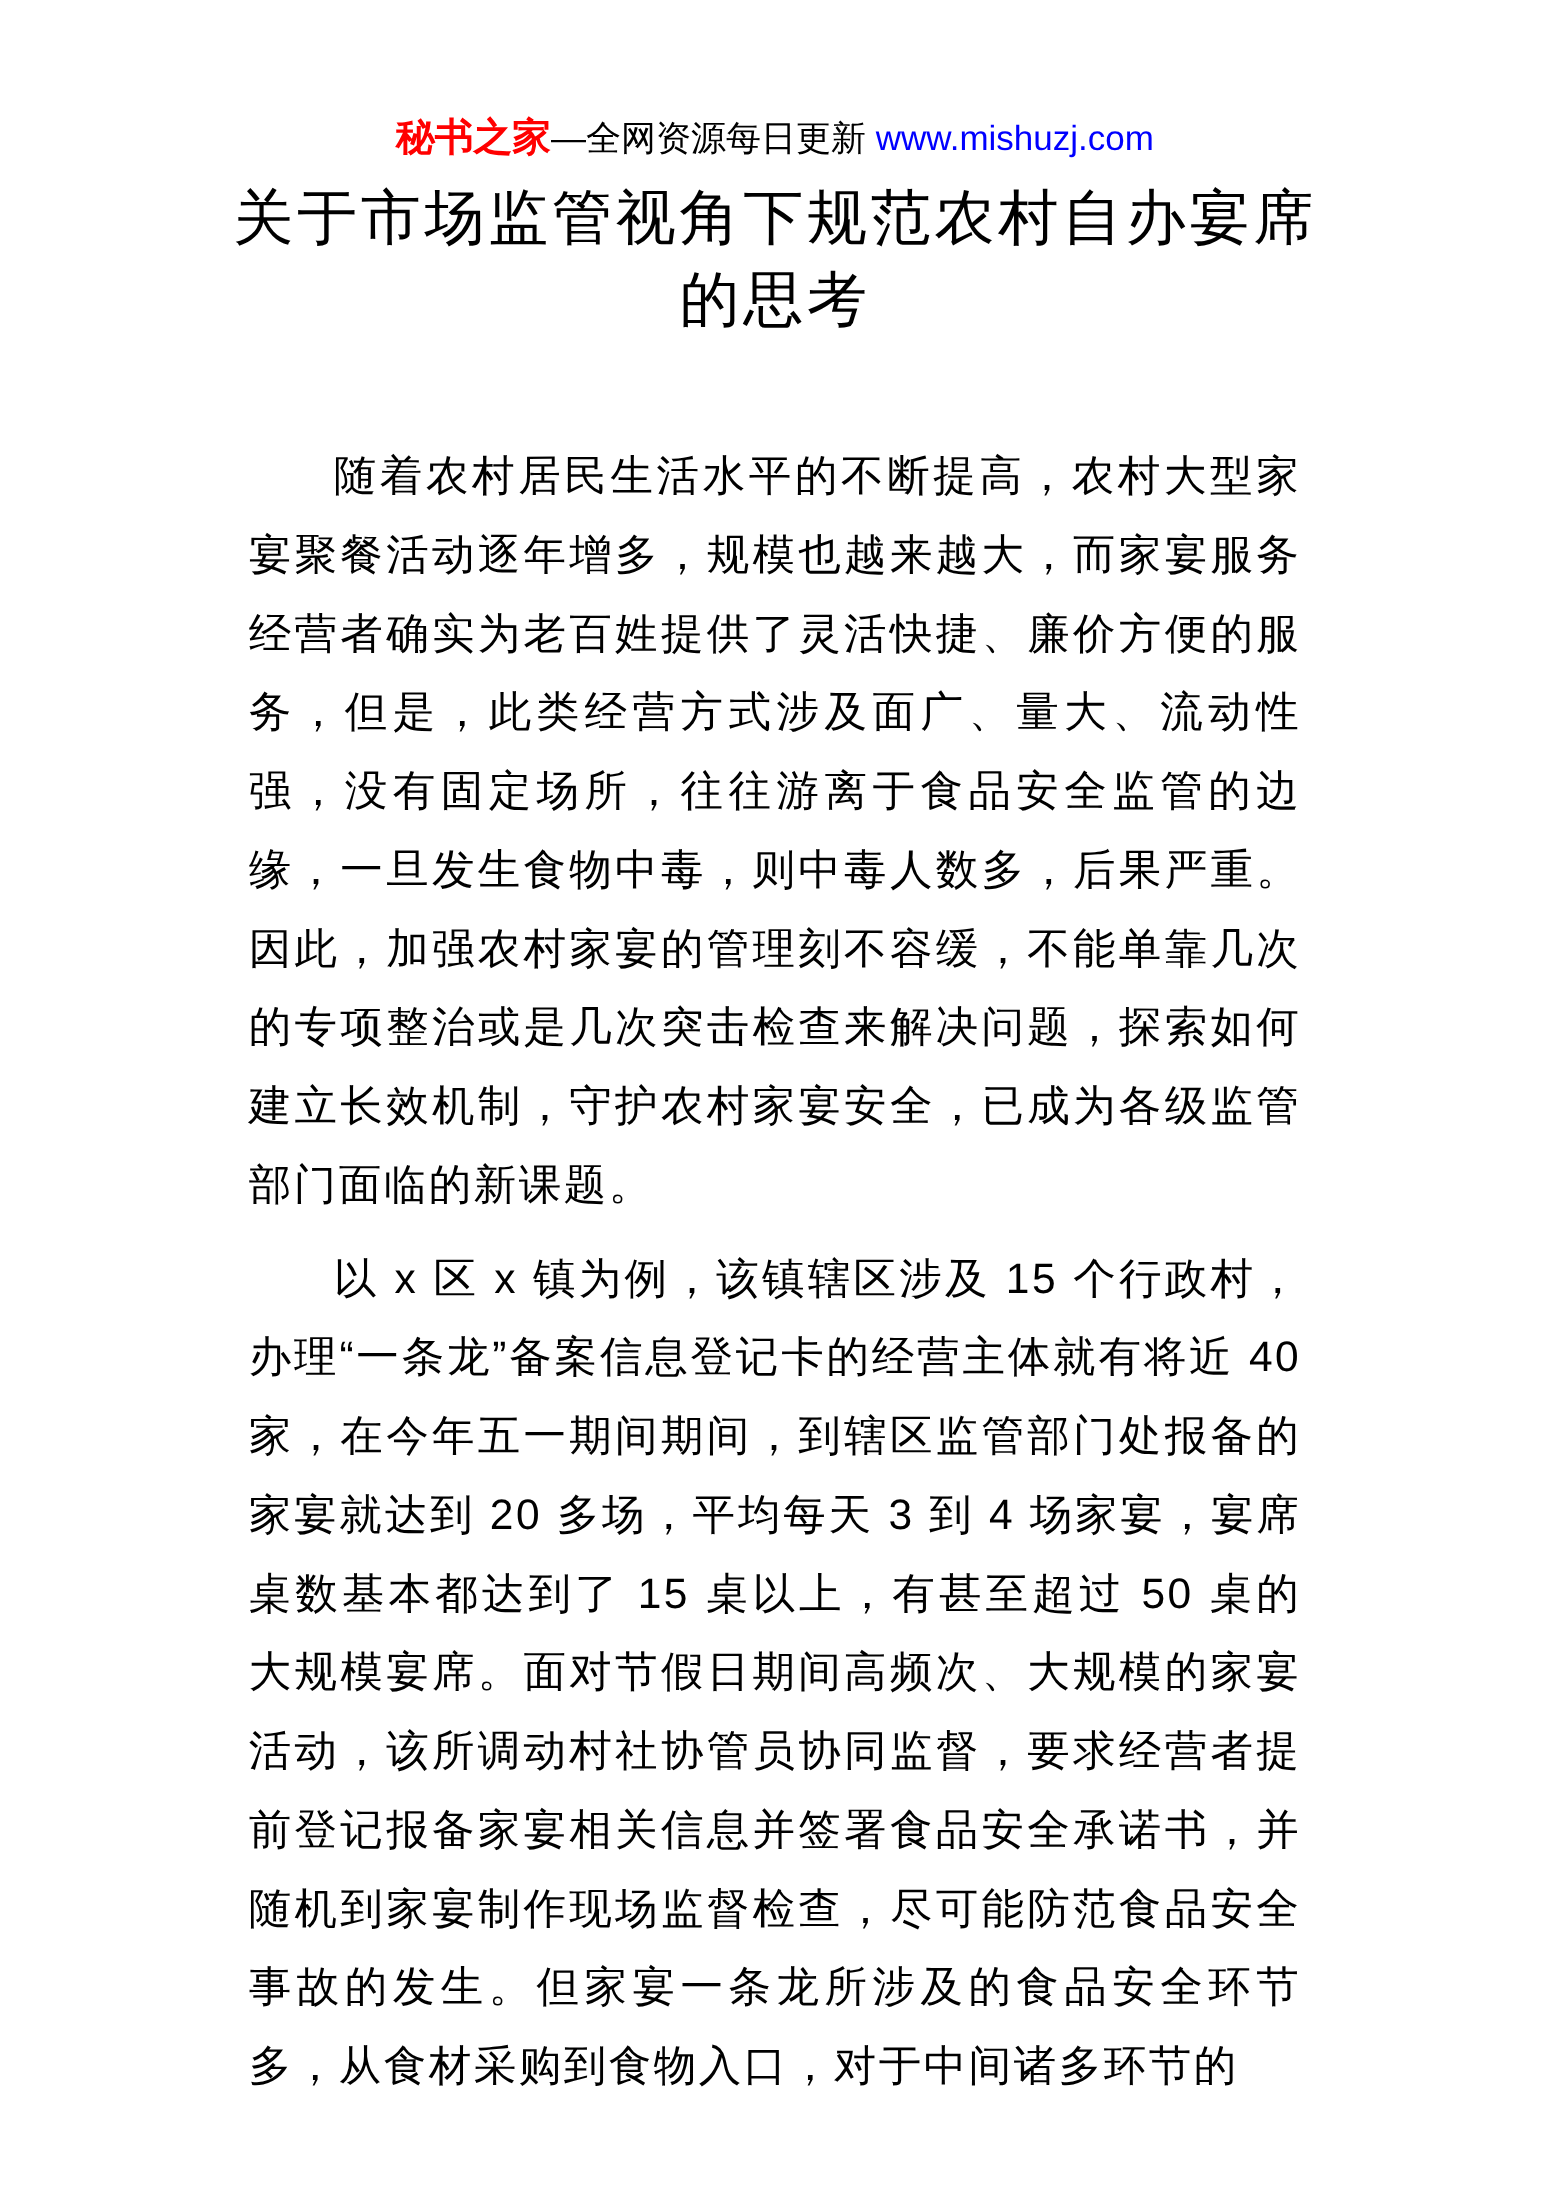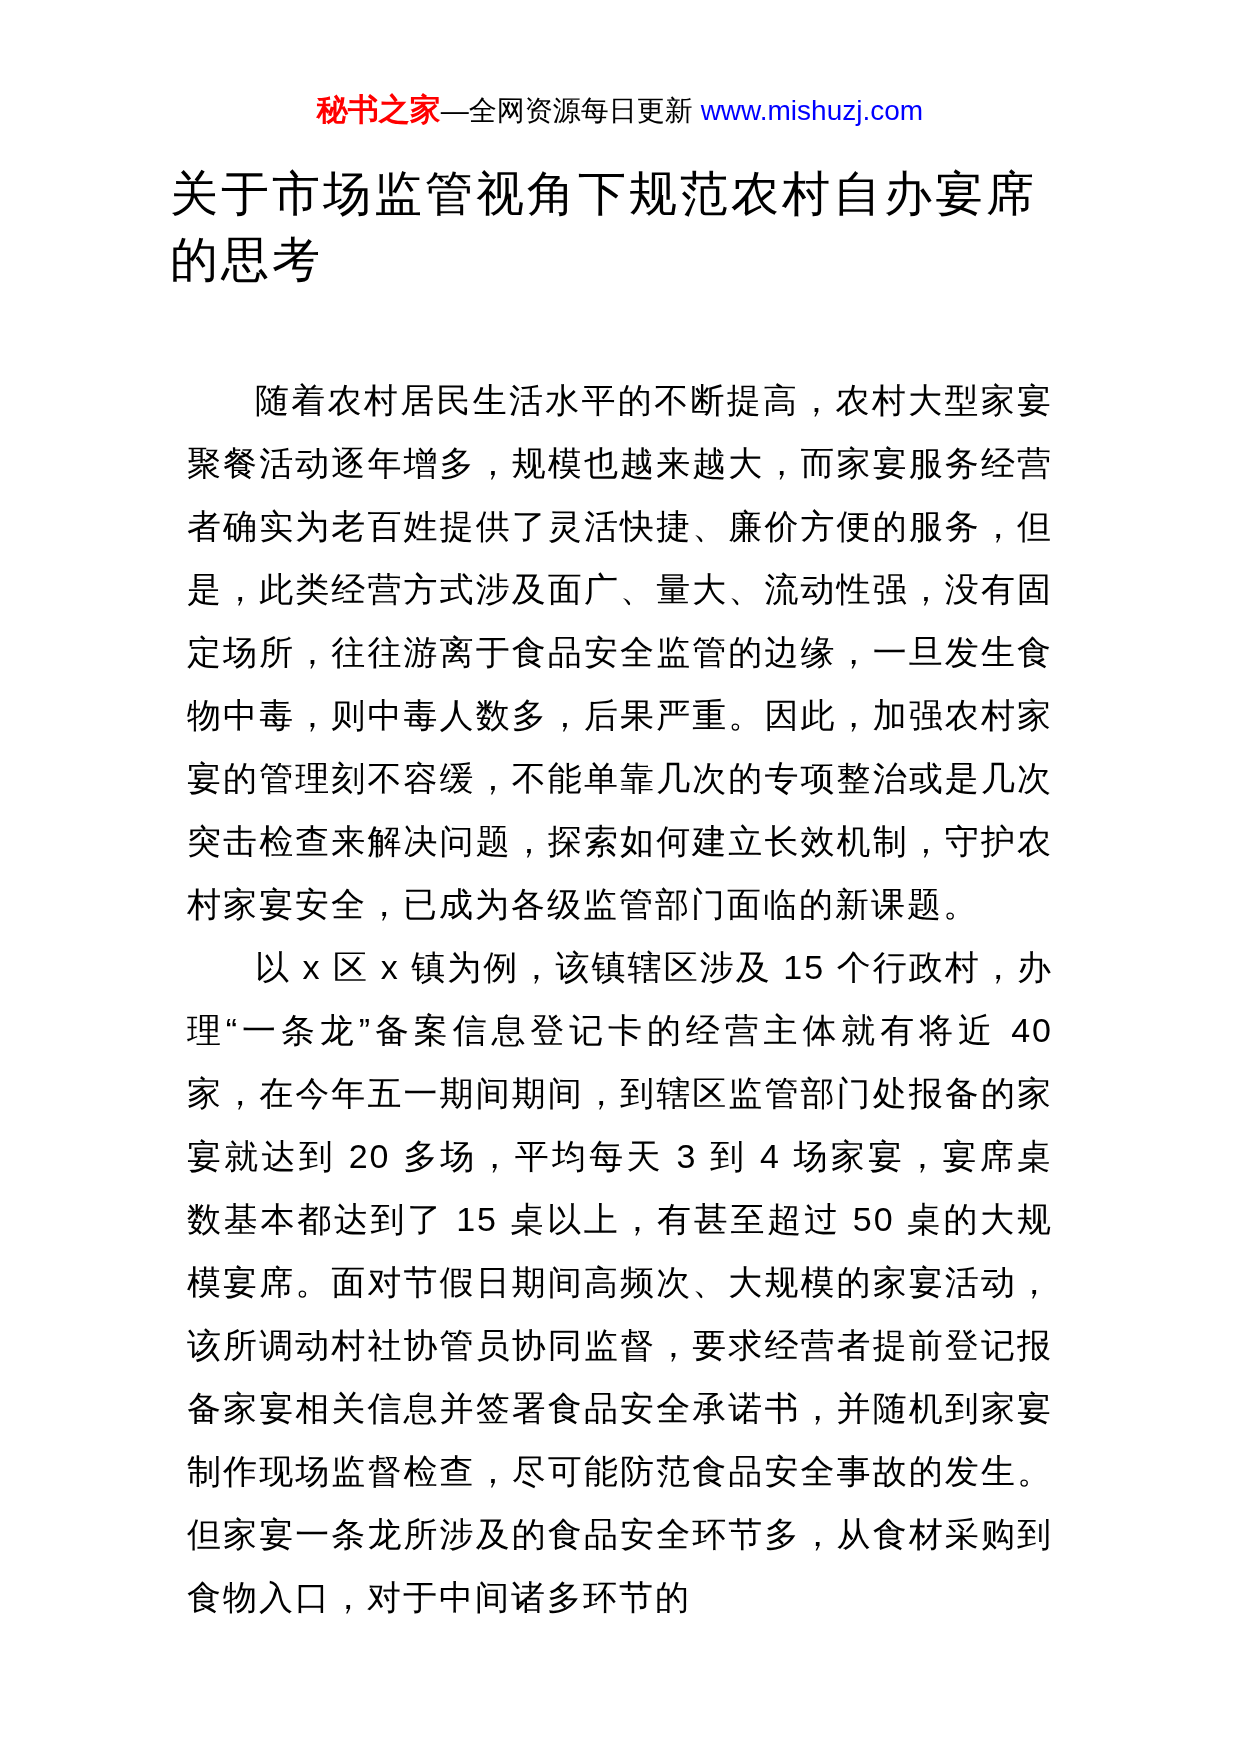--- a/index.html
+++ b/index.html
@@ -31,41 +31,41 @@
   .promo-header .site-tagline {
     color: #000000;
     font-size: 28px;
   }
   .promo-header .site-url {
     color: #0000ff;
     font-size: 28px;
   }
   .doc-title {
     width: 900px;
-    margin: 28px auto 0 auto;
-    text-align: left;
+    margin: 9px auto 0 auto;
+    text-align: center;
     font-size: 48px;
     line-height: 66px;
     letter-spacing: 3px;
     font-weight: 400;
     color: #000000;
   }
   .doc-body {
     width: 866px;
     margin: 76px auto 0 auto;
     font-size: 34px;
     line-height: 63px;
     letter-spacing: 2px;
     text-align: justify;
     text-justify: inter-ideograph;
     color: #000000;
   }
   .doc-body p {
     text-indent: 2em;
-    margin: 0;
+    margin: 12px;
   }
 </style>
 </head>
 <body>
 
 <div class="page">
 
   <div class="promo-header">
     <span class="site-name">秘书之家</span><span class="site-tagline">—全网资源每日更新 </span><span class="site-url">www.mishuzj.com</span>
   </div>

